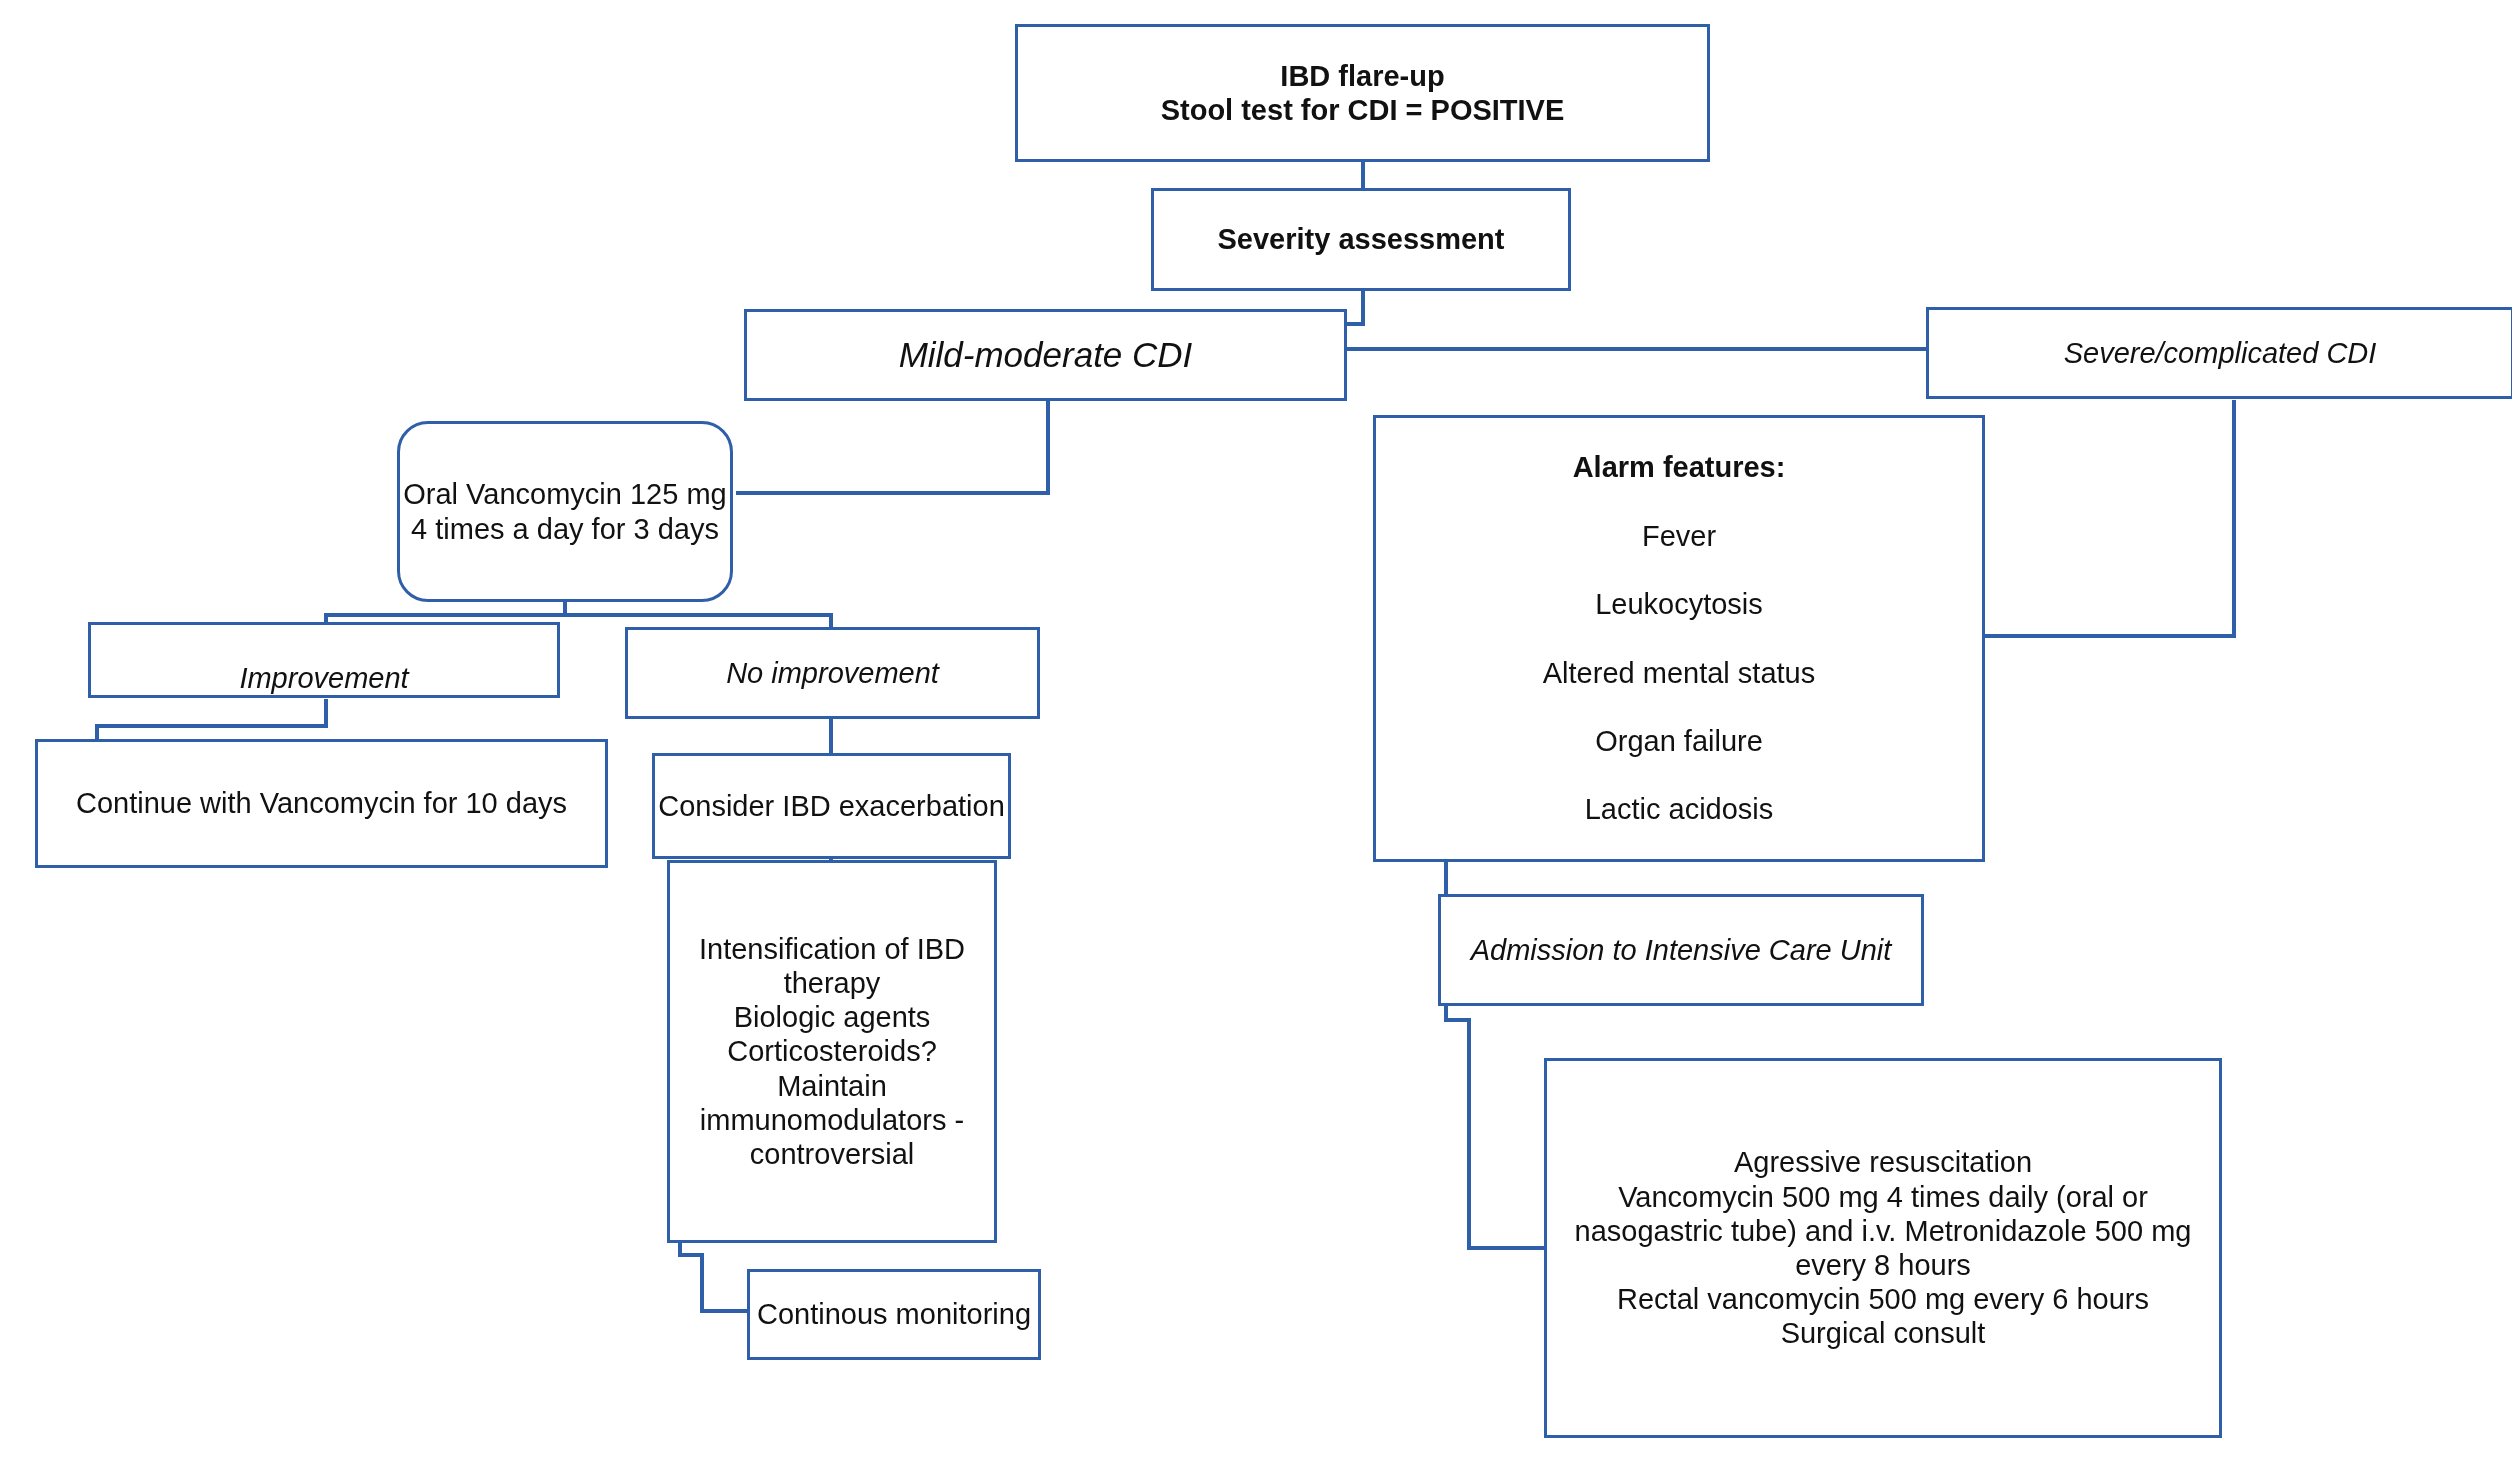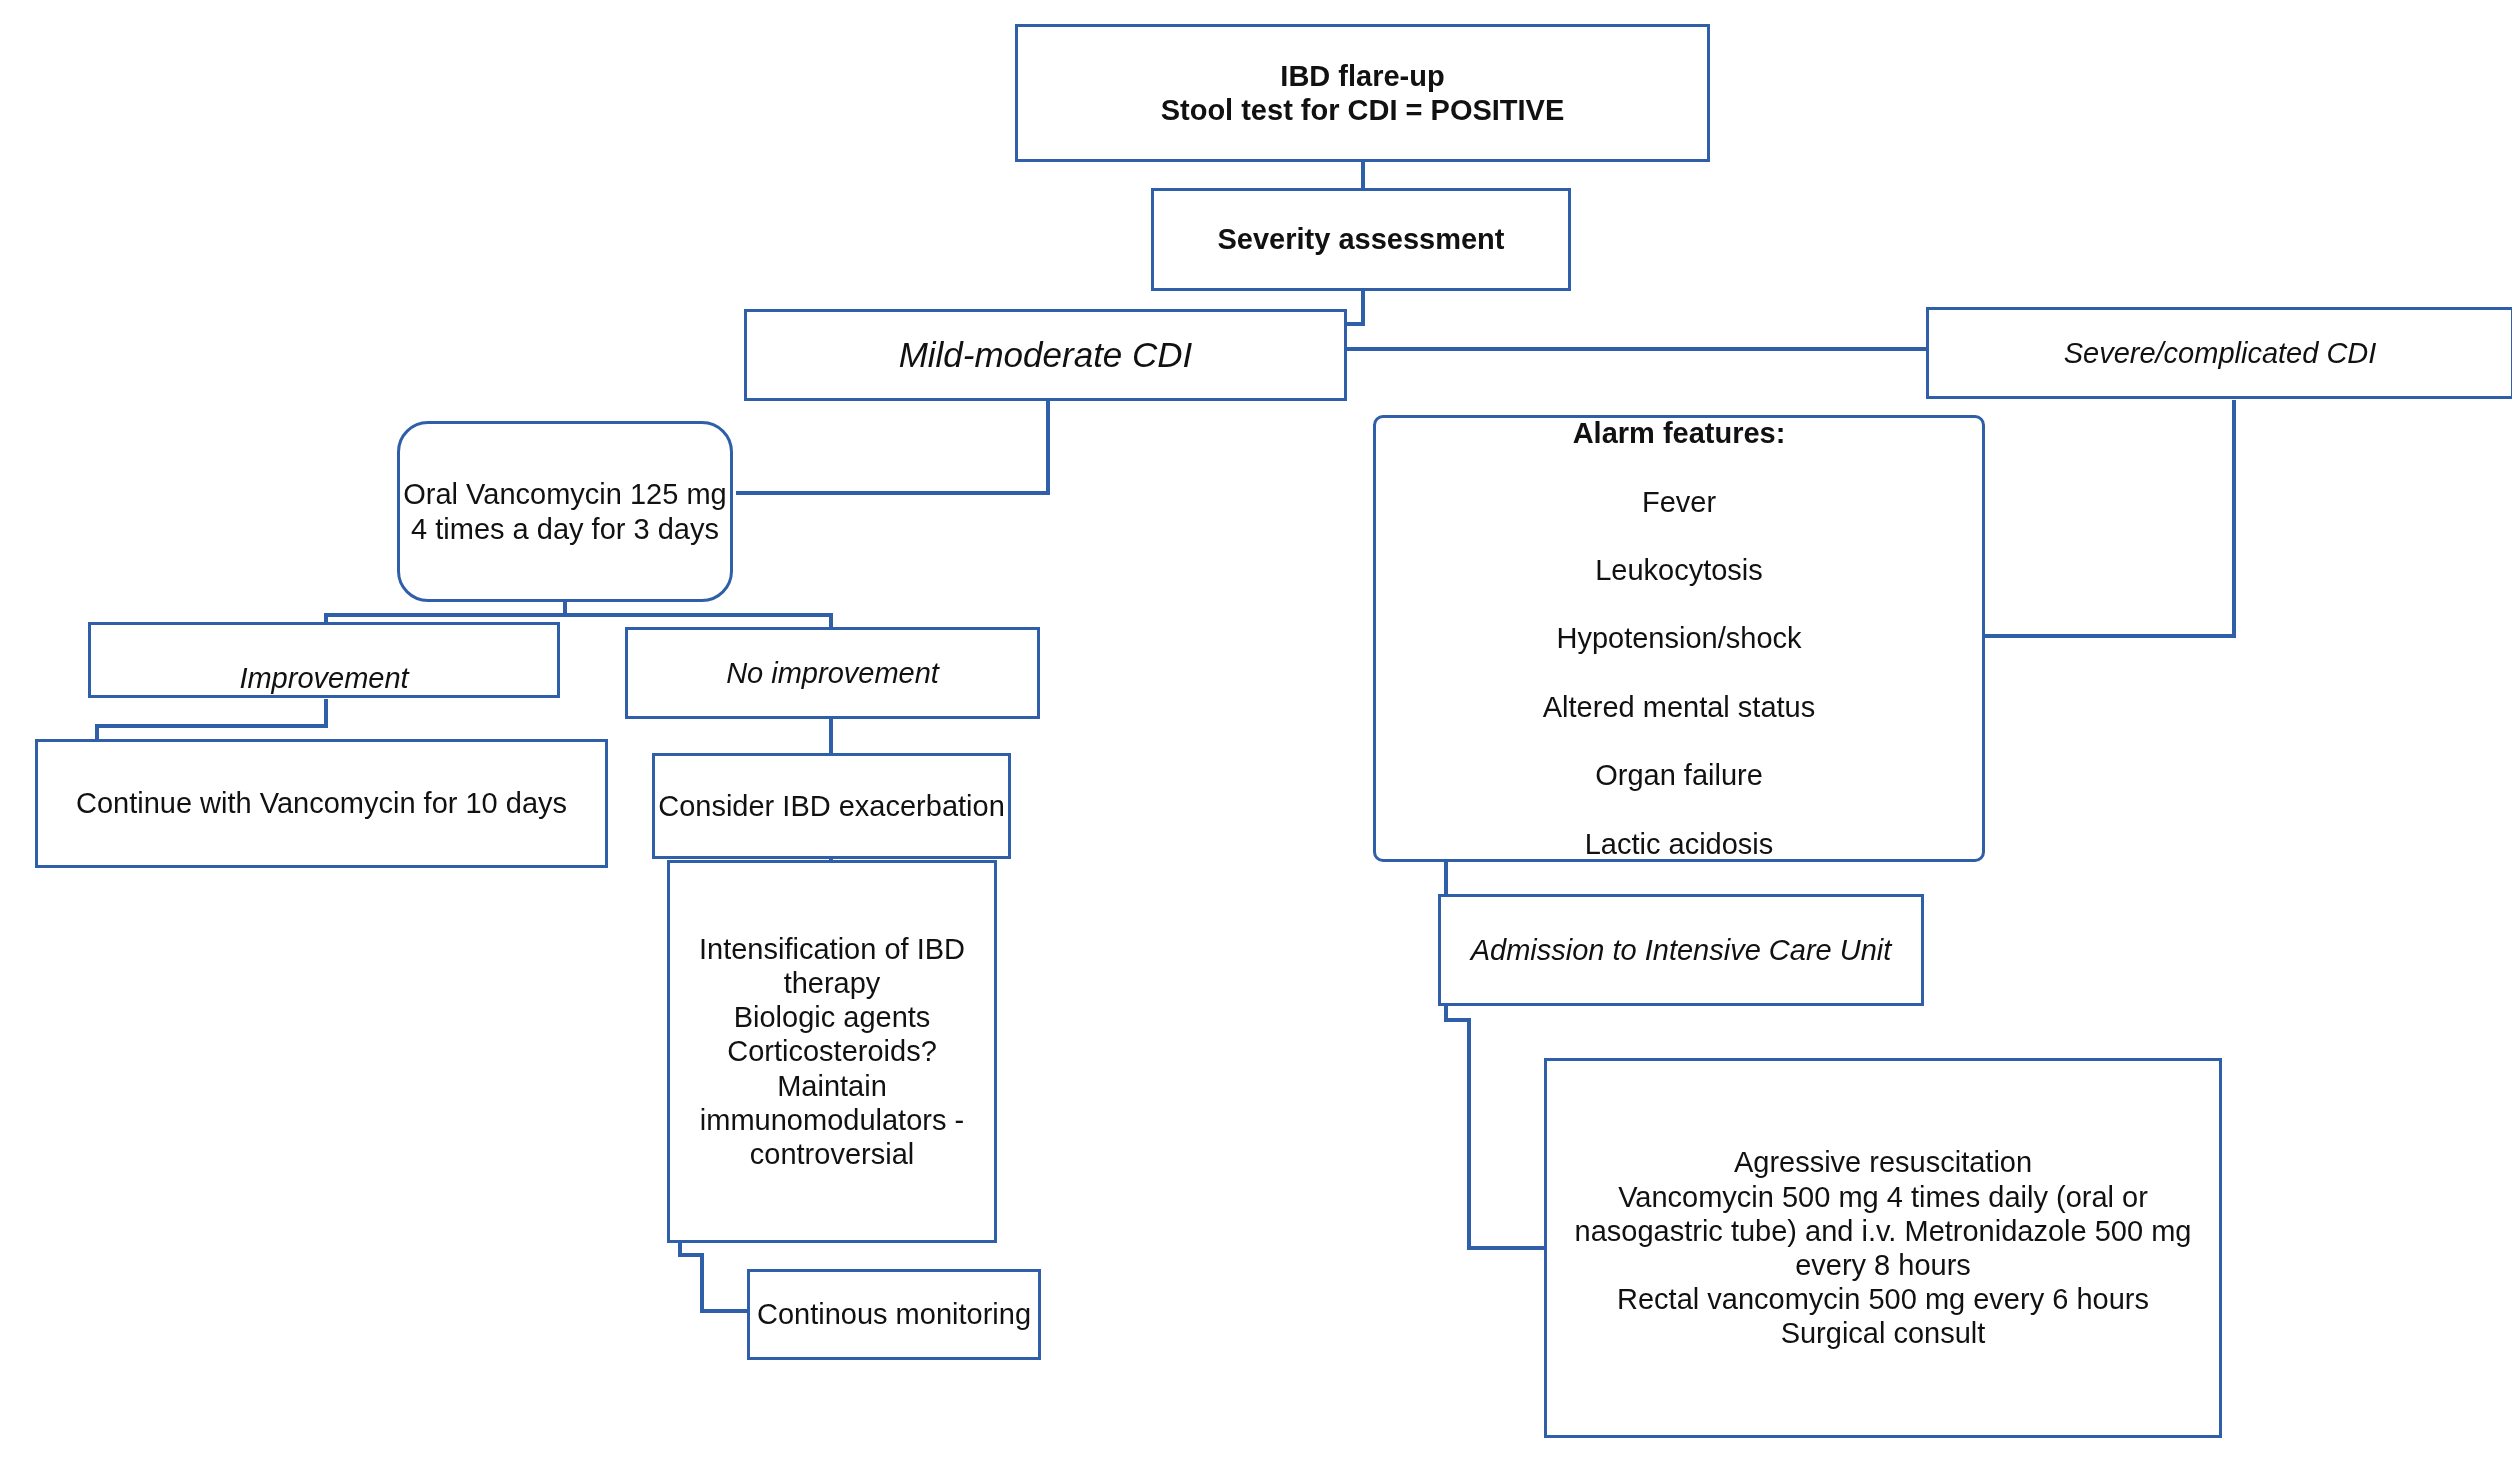--- a/index.html
+++ b/index.html
@@ -136,26 +136,25 @@
 Corticosteroids?
 Maintain
 immunomodulators -
 controversial</span>
   </div>
 
   <div class="node nowrap" style="left: 747px; top: 1269px; width: 294px; height: 91px; font-size: 29px; border-color: rgb(46, 95, 168);">
     <span class="txt">Continous monitoring</span>
   </div>
 
-  <div class="node" style="left: 1373px; top: 415px; width: 612px; height: 447px; font-size: 29px; border-color: rgb(46, 95, 168); border-radius: 10px;">
+  <div class="node" style="left: 1373px; top: 415px; width: 612px; height: 447px; font-size: 29px; border-color: rgb(46, 95, 168);">
     <div class="txt">
       <div style="font-weight:bold; white-space:pre;">Alarm features:</div>
       <div style="white-space:pre;">Fever</div>
       <div style="white-space:pre;">Leukocytosis</div>
-      <div style="white-space:pre;">Hypotension/shock</div>
       <div style="white-space:pre;">Altered mental status</div>
       <div style="white-space:pre;">Organ failure</div>
       <div style="white-space:pre;">Lactic acidosis</div>
     </div>
   </div>
 
   <div class="node ital nowrap" style="left: 1438px; top: 894px; width: 486px; height: 112px; font-size: 29px; border-color: rgb(46, 95, 168);">
     <span class="txt">Admission to Intensive Care Unit</span>
   </div>
 

